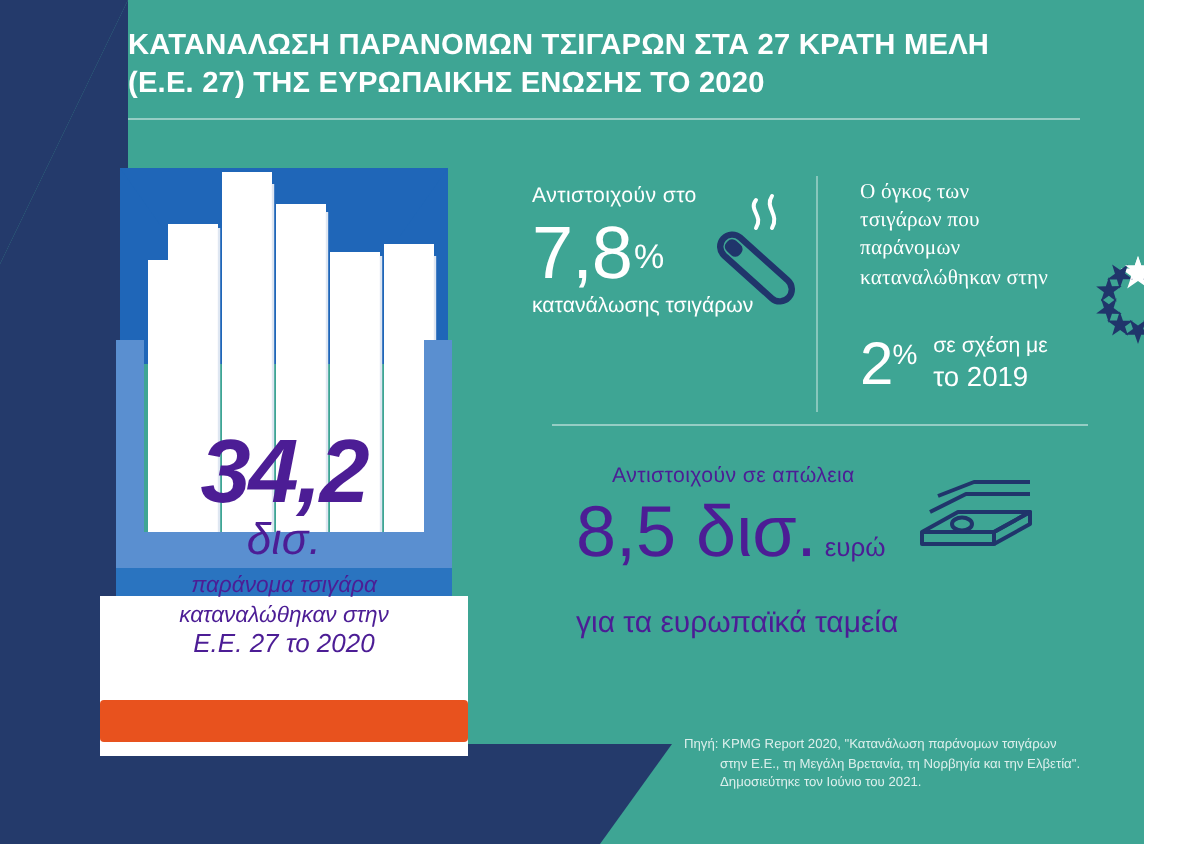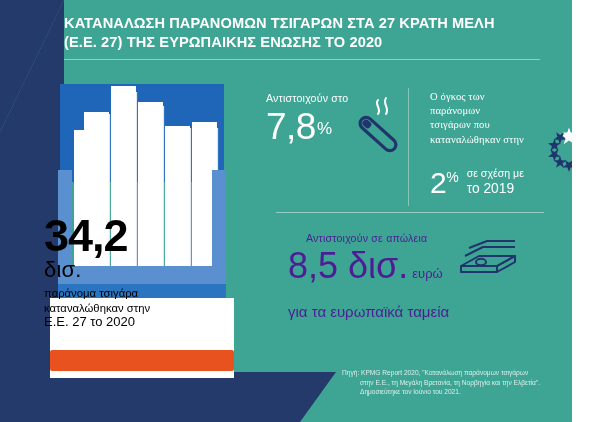--- a/index.html
+++ b/index.html
@@ -54,21 +54,23 @@
     width: 196px;
     height: 300px;
   }
   .pack svg { display:block; }
 
   .pack-text {
     position: absolute;
     left: 44px;
     top: 212px;
     width: 196px;
-    color: #000000;
+    text-align: center;
+    color: #4c1d95;
+    font-style: italic;
   }
   .pack-big {
     font-size: 45px;
     font-weight: bold;
     line-height: 48px;
     letter-spacing: -1px;
   }
   .pack-unit {
     font-size: 22px;
     line-height: 24px;
@@ -316,37 +318,38 @@
 
   <div class="v-divider"></div>
   <div class="h-divider"></div>
 
   <div class="pct-block">
     <div class="pct-lead">Αντιστοιχούν στο</div>
     <div class="pct-row">
       <span class="pct-num">7,8</span>
       <span class="pct-sign">%</span>
     </div>
+    <div class="pct-sub" style="margin-top:0">κατανάλωσης τσιγάρων</div>
   </div>
 
   <svg class="cig-icon" viewBox="0 0 52 58">
     <g stroke="#ffffff" stroke-width="2" fill="none" stroke-linecap="round">
       <path d="M26,4 C22,9 30,12 26,18"></path>
       <path d="M34,2 C30,8 38,11 34,18"></path>
     </g>
     <g transform="rotate(42 26 38)">
       <rect x="4" y="32" width="44" height="12" rx="6" fill="none" stroke="#20356b" stroke-width="3.2"></rect>
       <rect x="6.5" y="34.5" width="9" height="7" rx="3" fill="#20356b"></rect>
     </g>
   </svg>
 
   <div class="vol-block">
     <div class="vol-line">Ο όγκος των</div>
+    <div class="vol-line">τσιγάρων που</div>
     <div class="vol-line">παράνομων</div>
-    <div class="vol-line">τσιγάρων που</div>
     <div class="vol-line">καταναλώθηκαν στην</div>
   </div>
 
   <svg class="eu-icon" viewBox="0 0 56 56">
     <g id="eustars">
       <polygon points="28,2 30.1,8.2 36.6,8.2 31.3,12.1 33.4,18.3 28,14.5 22.6,18.3 24.7,12.1 19.4,8.2 25.9,8.2" fill="#ffffff" transform="translate(0,0)"></polygon>
     </g>
     <g fill="#20356b">
       <polygon points="28,2 29.6,6.6 34.5,6.6 30.5,9.5 32.1,14.1 28,11.2 23.9,14.1 25.5,9.5 21.5,6.6 26.4,6.6" transform="rotate(36 28 24)"></polygon>
       <polygon points="28,2 29.6,6.6 34.5,6.6 30.5,9.5 32.1,14.1 28,11.2 23.9,14.1 25.5,9.5 21.5,6.6 26.4,6.6" transform="rotate(72 28 24)"></polygon>

